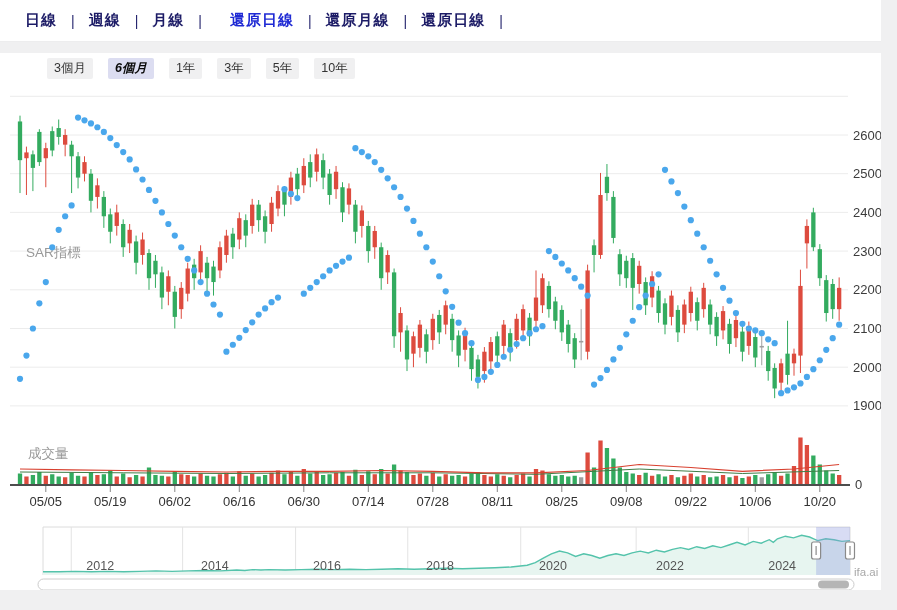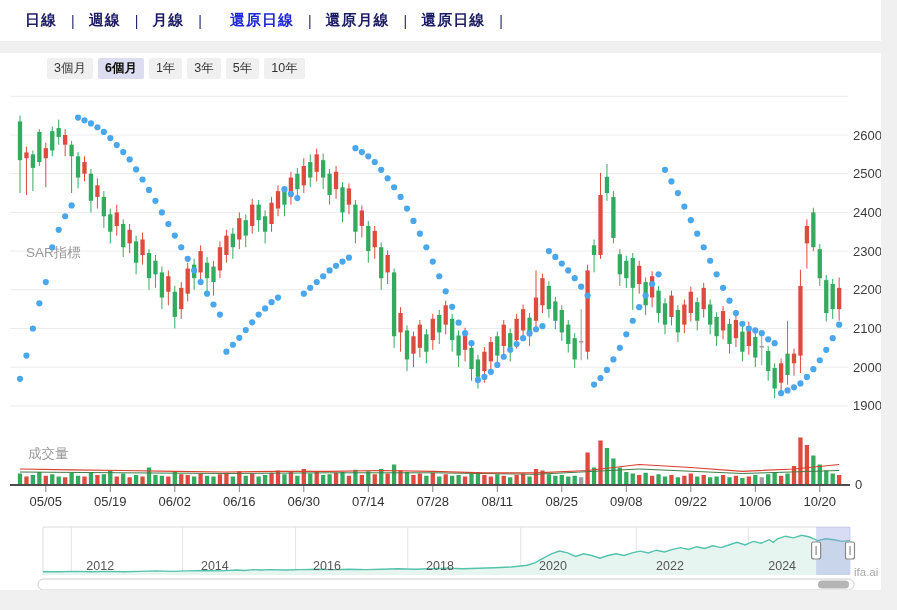--- a/index.html
+++ b/index.html
@@ -20,26 +20,26 @@
     font-size:15px;font-weight:600;color:#1c1b66;margin:0 14px;cursor:pointer;
     white-space:nowrap;letter-spacing:1px;text-align:right;
   }
   .tab.active{color:#1f2ad4;font-weight:700;margin-left:28px;}
   .tab-sep{color:#27276f;font-size:14px;font-weight:400;}
   
   #gapband{position:absolute;left:0;top:42px;width:881px;height:11px;background:#f0f0f1;}
   
   #chartpanel{position:absolute;left:0;top:53px;width:881px;height:537px;background:#ffffff;}
   
-  #rangebar{position:absolute;left:7px;top:5px;display:flex;gap:5px;z-index:3;padding-left:40px;}
+  #rangebar{position:absolute;left:7px;top:5px;display:flex;gap:15px;z-index:3;padding-left:40px;}
   .rangebtn{
     font-size:12.5px;color:#333;background:#f0f0f1;border-radius:2px;
     padding:3px 7px;line-height:15px;cursor:pointer;white-space:nowrap;
   }
-  .rangebtn.active{background:#dcddf1;color:#0a0a0a;font-weight:700;}
+  .rangebtn.active{background:#dcddf1;color:#0a0a0a;font-weight:700;font-style:italic;}
   #chart-area{position:absolute;left:0;top:0;width:881px;height:537px;margin-left:8px;}
   svg text{font-family:"Liberation Sans", sans-serif;}
   
   #right-strip{position:absolute;left:881px;top:0;width:16px;height:610px;background:#f0f0f1;}
   #bottom-strip{position:absolute;left:0;top:590px;width:881px;height:20px;background:#f0f0f1;}
 </style>
 </head>
 <body>
 
 <div id="panel-root">

